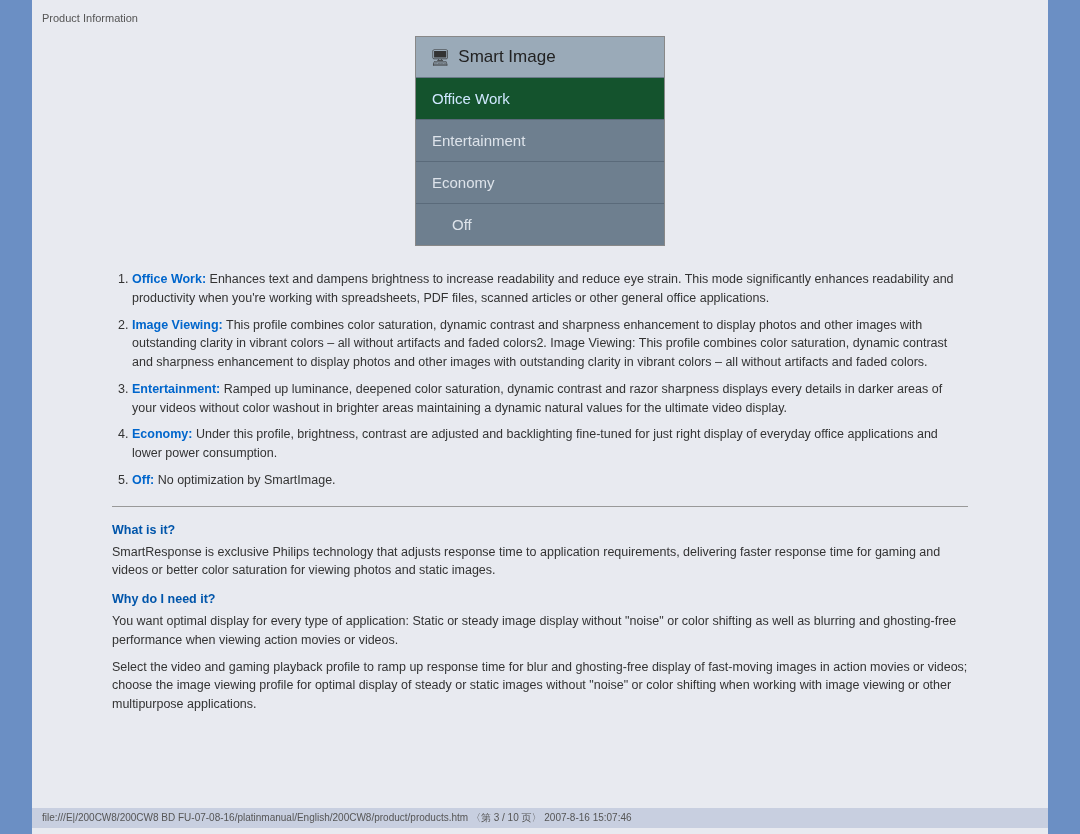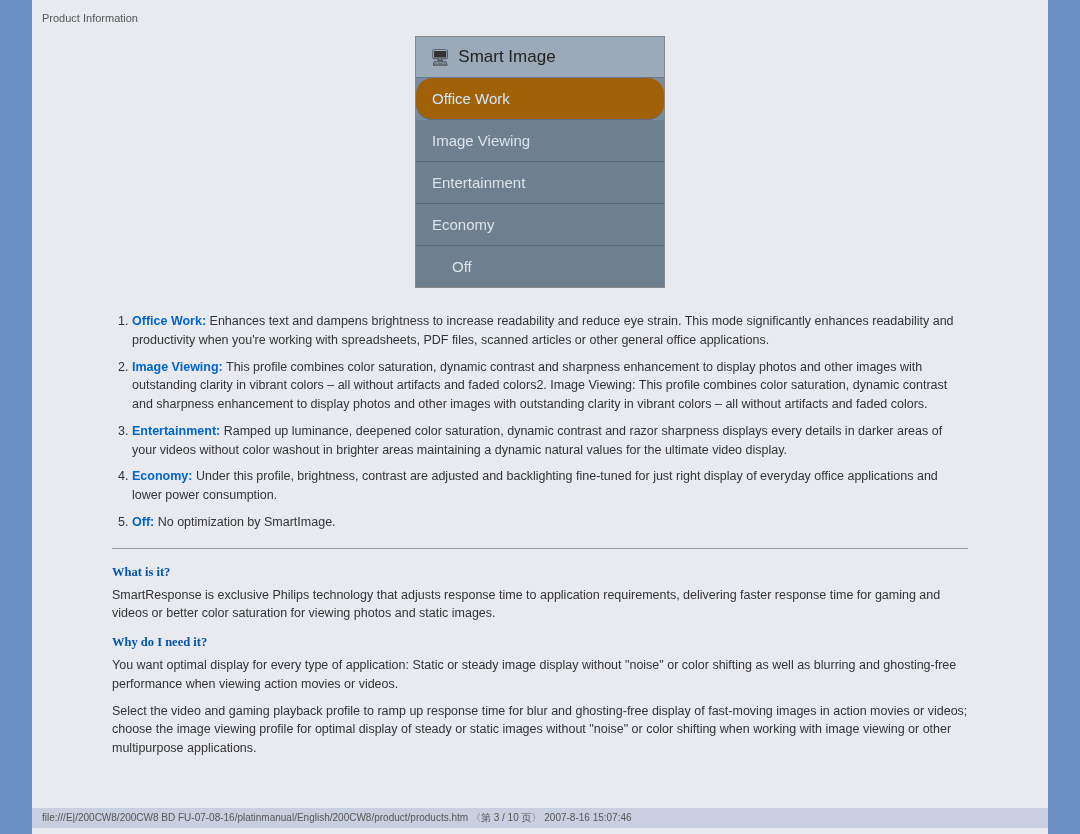--- a/index.html
+++ b/index.html
@@ -84,23 +84,22 @@
       color: #dde3ea;
       font-size: 15px;
       cursor: pointer;
       border-bottom: 1px solid #5a6a7a;
     }
     .menu-item:last-child {
       border-bottom: none;
       padding-left: 36px;
     }
     .menu-item.active {
-      background: #a16207;
+      background: #14532d;
       color: #d0e8ff;
-      border-radius: 16px;
     }
     .menu-item:not(.active) {
       background: #6e7f8f;
     }
 
     
     .text-area {
       padding: 4px 80px 34px 80px;
       background: #e8eaf0;
     }
@@ -130,21 +129,20 @@
       font-weight: bold;
       margin-bottom: 8px;
     }
 
     .sub-heading {
       color: #0055aa;
       font-size: 12.5px;
       font-weight: bold;
       margin-bottom: 6px;
       margin-top: 12px;
-      font-family: Liberation Serif, serif;
     }
 
     .para {
       font-size: 12.5px;
       line-height: 1.5;
       color: #333;
       margin-bottom: 8px;
     }
 
     .footer-bar {
@@ -170,21 +168,20 @@
     <span>Product Information</span>
   </div>
 
   <div class="center-panel">
     <div class="smart-image-box">
       <div class="smart-image-header">
         <span class="smart-image-icon">🖥</span>
         <span class="smart-image-title">Smart Image</span>
       </div>
       <div class="menu-item active">Office Work</div>
-      <div class="menu-item">Image Viewing</div>
       <div class="menu-item">Entertainment</div>
       <div class="menu-item">Economy</div>
       <div class="menu-item">Off</div>
     </div>
   </div>
 
   <div class="text-area">
     <ol>
       <li>
         <span class="link-blue">Office Work:</span>

